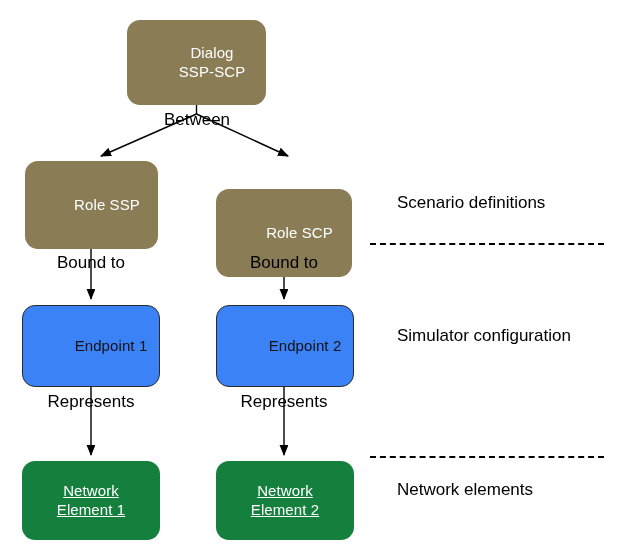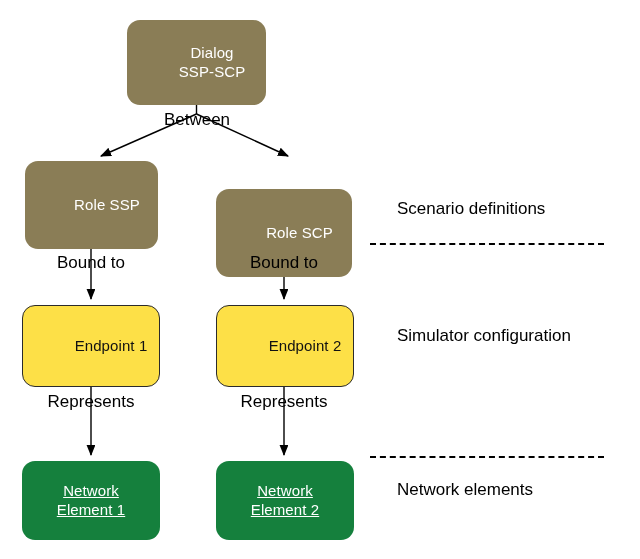--- a/index.html
+++ b/index.html
@@ -30,21 +30,21 @@
     font-size: 15px;
     letter-spacing: 0.1px;
   }
   .node-olive {
     background: #8a7d56;
     color: #ffffff;
     border: none;
     padding-left: 31px;
   }
   .node-yellow {
-    background: #fde047;
+    background: #3b82f6;
     color: #111111;
     border: 1.2px solid #2b2b2b;
     padding-left: 40px;
   }
   .node-dark {
     background: #15803d;
     color: #ffffff;
     border: none;
     text-decoration: underline;
   }
@@ -121,21 +121,21 @@
   <div class="edge-label" style="left:142px; top:110px; width:110px;">Between</div>
 
   <div class="edge-label" style="left:36px; top:253px; width:110px;">Bound to</div>
 
   <div class="edge-label" style="left:229px; top:253px; width:110px;">Bound to</div>
 
   <div class="edge-label" style="left:25px; top:392px; width:132px;">Represents</div>
 
   <div class="edge-label" style="left:218px; top:392px; width:132px;">Represents</div>
 
-  <div class="side-label" style="left:397px; top:199px;">Scenario definitions</div>
+  <div class="side-label" style="left:397px; top:193px;">Scenario definitions</div>
 
   <div class="divider" style="left:370px; top:243px; width:234px;"></div>
 
   <div class="side-label" style="left:397px; top:326px;">Simulator configuration</div>
 
   <div class="divider" style="left:370px; top:456px; width:234px;"></div>
 
   <div class="side-label" style="left:397px; top:480px;">Network elements</div>
 
 </div>

